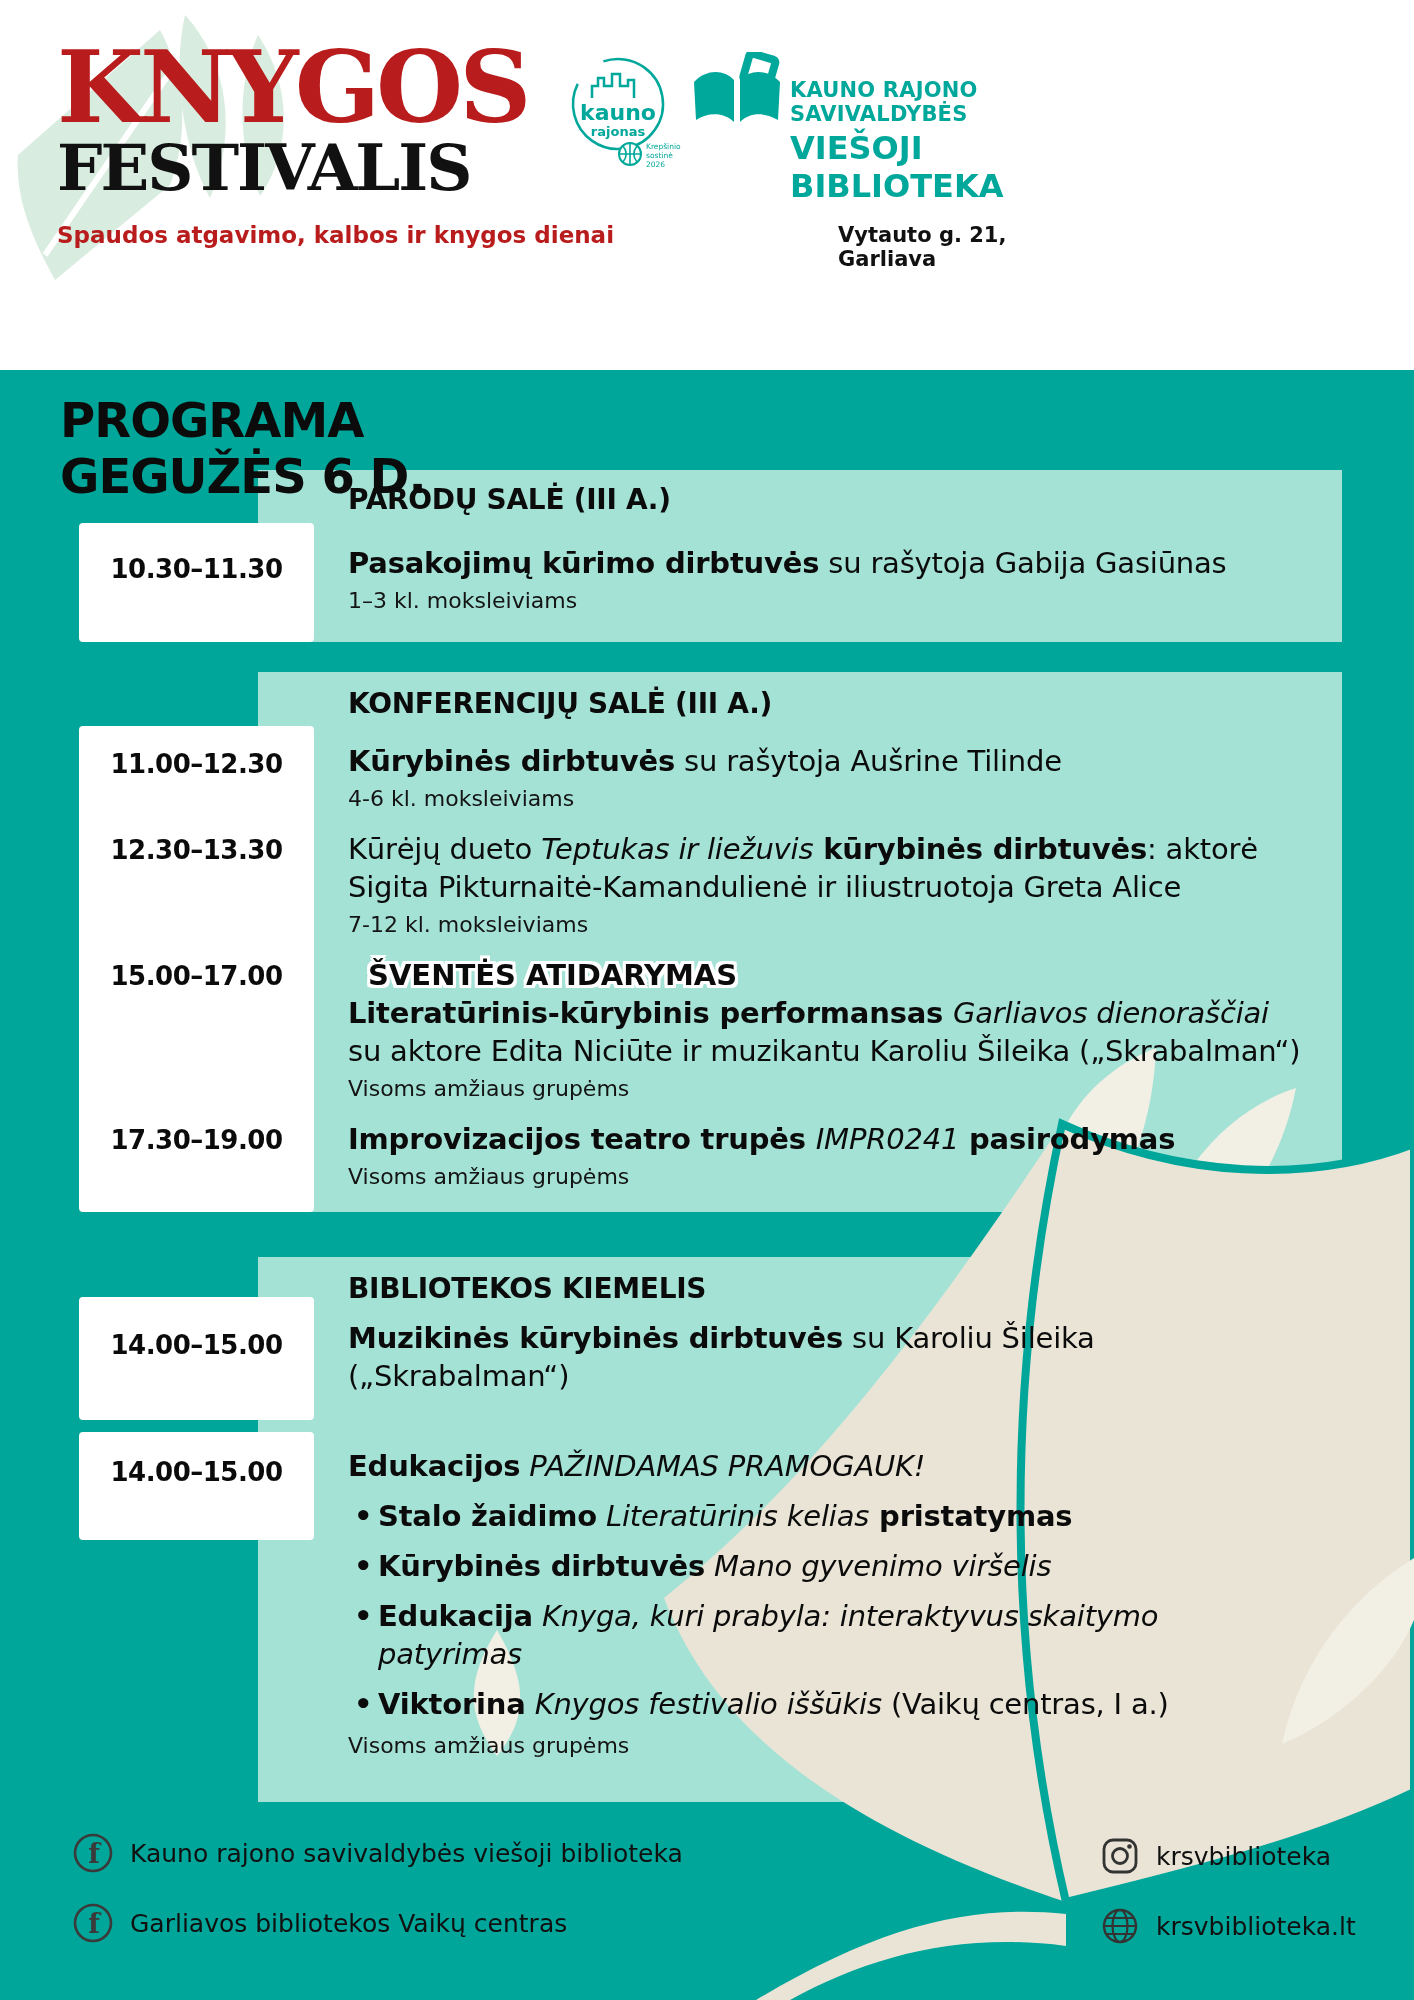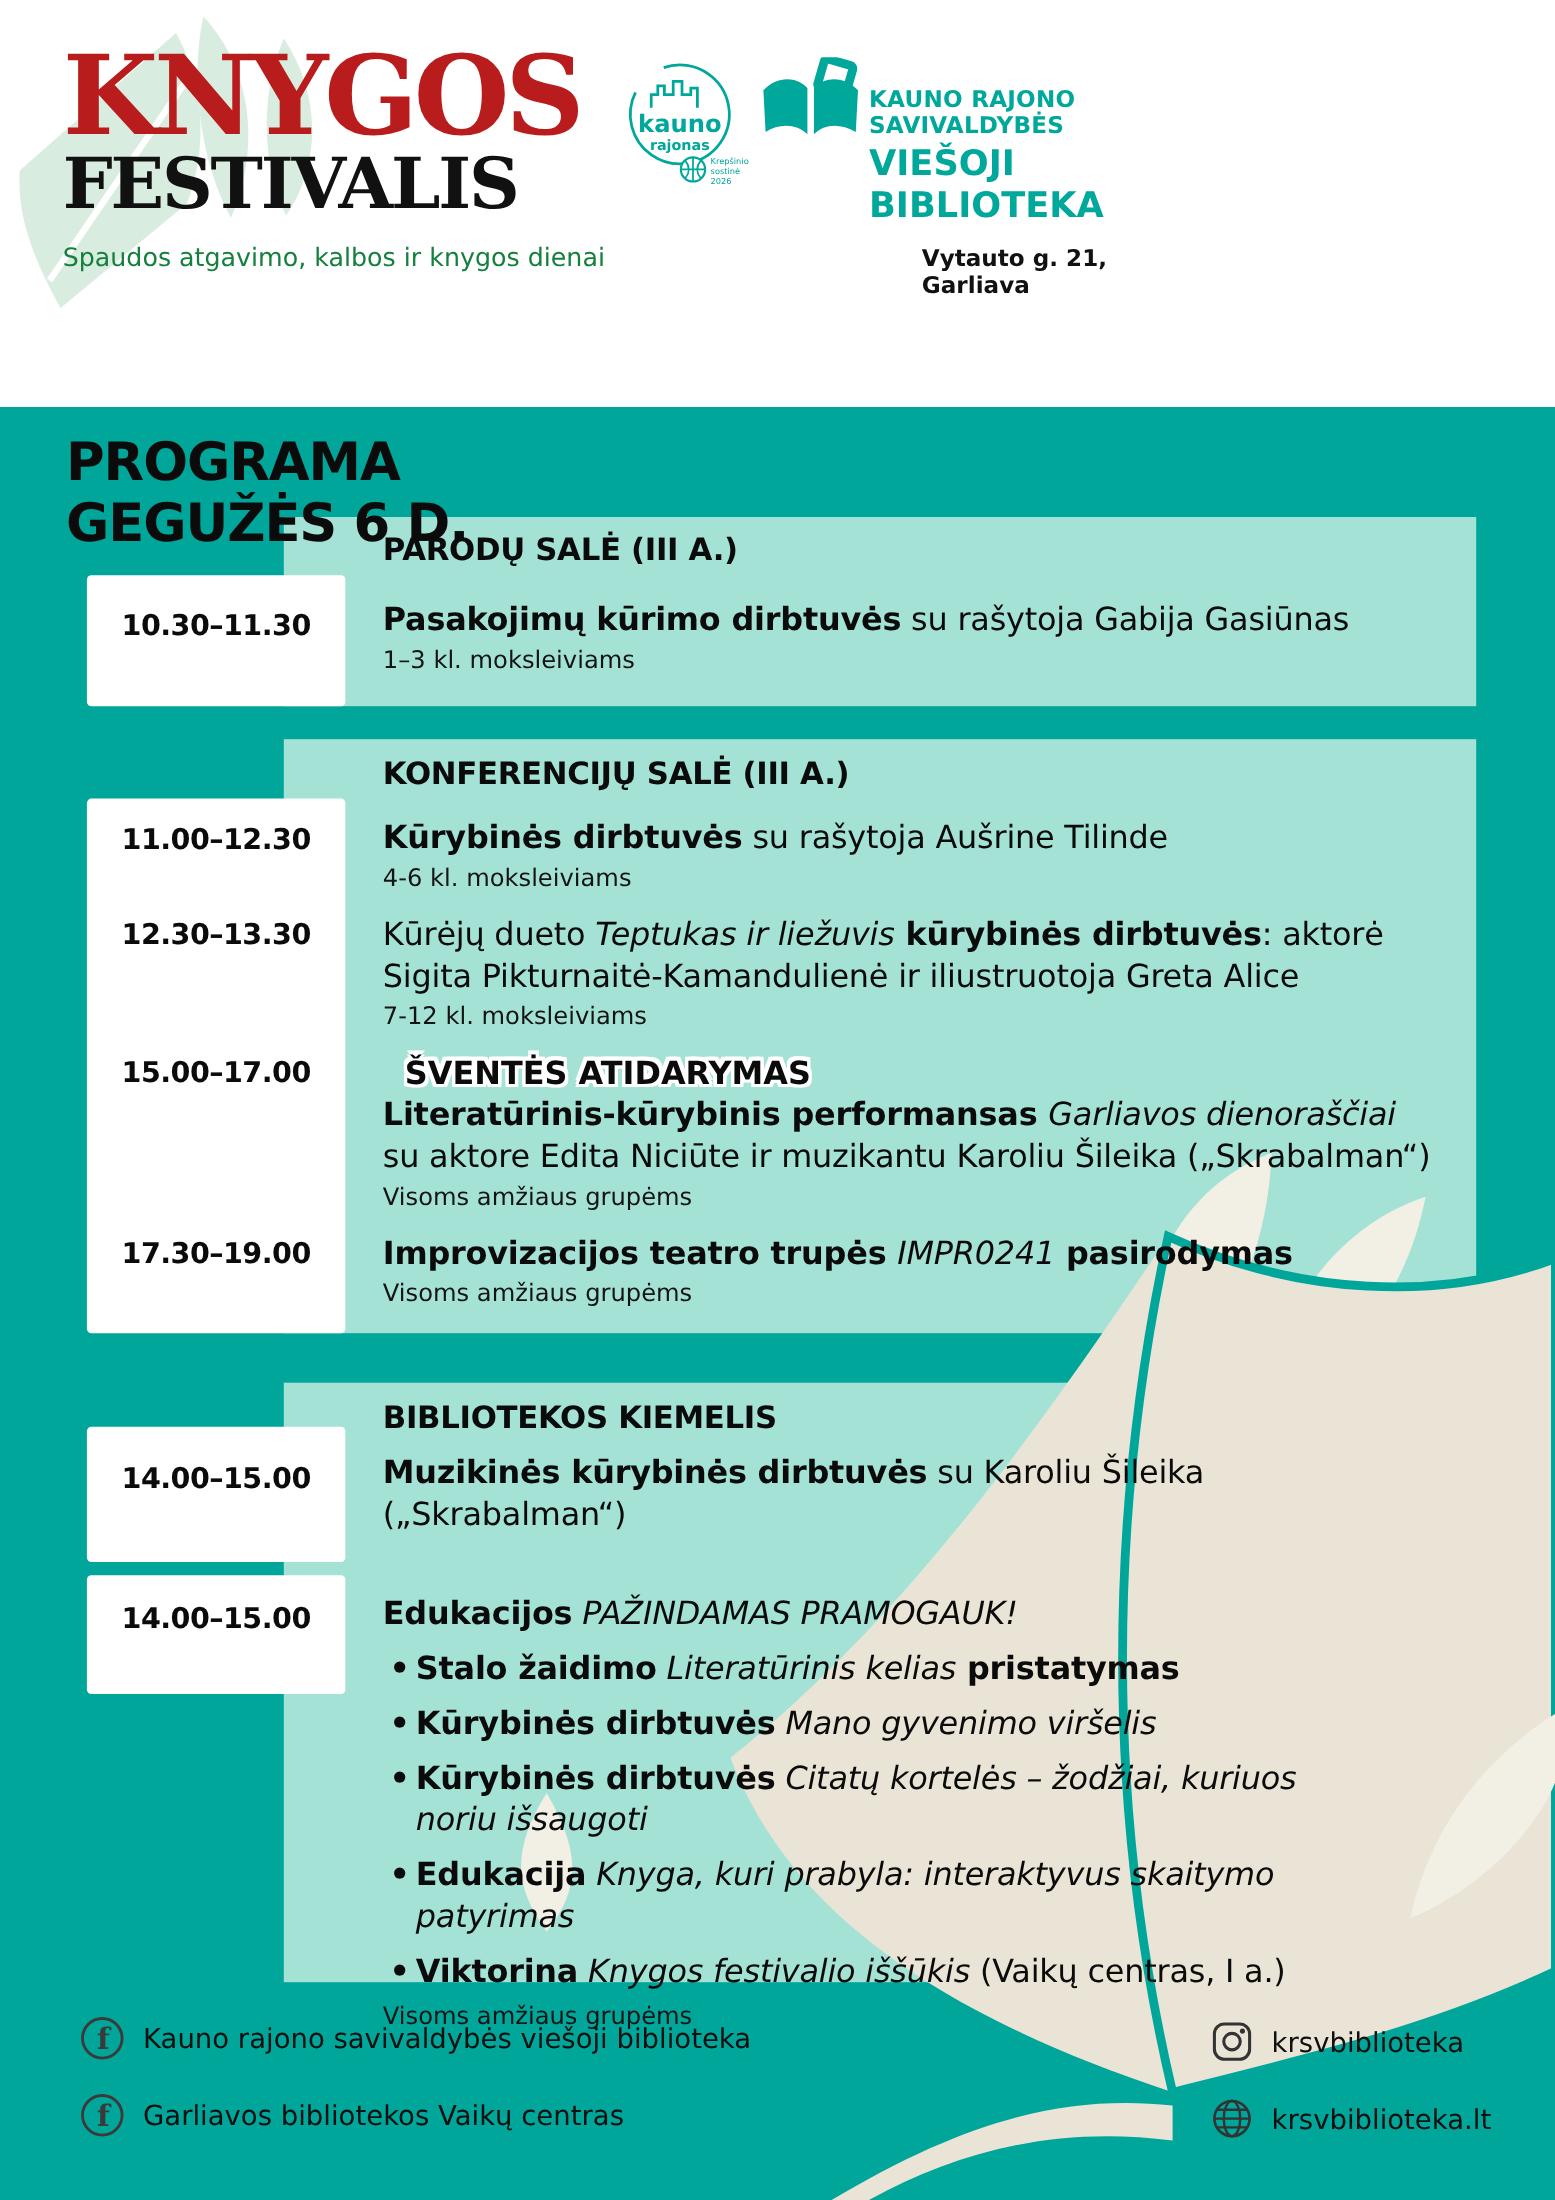--- a/index.html
+++ b/index.html
@@ -8,21 +8,21 @@
   .poster{position:absolute;inset:0;}
 
   
   .header{position:absolute;left:0;top:0;width:1414px;height:370px;background:#ffffff;}
   .header-decor{position:absolute;left:0;top:0;z-index:0;}
   .title-block{position:absolute;left:57px;top:38px;z-index:1;}
   .title-line1{font-family:"DejaVu Serif",serif;font-weight:bold;font-size:100px;
                line-height:0.98;letter-spacing:-4px;color:#b91c1c;}
   .title-line2{font-family:"DejaVu Serif",serif;font-weight:bold;font-size:64px;
                line-height:1.0;letter-spacing:-2px;color:#111;}
-  .subtitle{margin-top:22px;font-size:23px;font-weight:400;color:#15803d;}
+  .subtitle{margin-top:22px;font-size:23px;font-weight:700;color:#b91c1c;}
   .logos{position:absolute;left:560px;top:44px;z-index:1;}
   .kauno-logo{position:absolute;left:0;top:4px;}
   .book-logo{position:absolute;left:128px;top:8px;}
   .org-block{position:absolute;left:230px;top:34px;width:300px;color:#00A79B;}
   .org1{font-size:21px;font-weight:700;letter-spacing:0.2px;}
   .org2{font-size:32px;font-weight:700;margin-top:3px;}
   .address{margin-top:18px;margin-left:48px;font-size:21px;font-weight:700;color:#111;}
 
   
   .body-teal{position:absolute;left:0;top:370px;width:1414px;height:1630px;background:#00A69A;}
@@ -198,21 +198,20 @@
     <div class="content c3">
       <h2 class="section-title">BIBLIOTEKOS KIEMELIS</h2>
       <div class="events">
           <div class="event">
             <div class="event-line"><span class="seg-b">Muzikinės kūrybinės dirbtuvės</span><span class="seg-n"> su Karoliu Šileika („Skrabalman“)</span></div>
           </div>
           <div class="event">
             <div class="event-line"><span class="seg-b">Edukacijos</span><span class="seg-i"> PAŽINDAMAS PRAMOGAUK!</span></div>
             <div class="event-line bullet"><span class="seg-b">Stalo žaidimo</span><span class="seg-i"> Literatūrinis kelias</span><span class="seg-b"> pristatymas</span></div>
             <div class="event-line bullet"><span class="seg-b">Kūrybinės dirbtuvės</span><span class="seg-i"> Mano gyvenimo viršelis</span></div>
-            <div class="event-line bullet"><span class="seg-b">Kūrybinės dirbtuvės</span><span class="seg-i"> Citatų kortelės – žodžiai, kuriuos</span><br><span class="seg-i">noriu išsaugoti</span></div>
             <div class="event-line bullet"><span class="seg-b">Edukacija</span><span class="seg-i"> Knyga, kuri prabyla: interaktyvus skaitymo</span><br><span class="seg-i">patyrimas</span></div>
             <div class="event-line bullet"><span class="seg-b">Viktorina</span><span class="seg-i"> Knygos festivalio iššūkis</span><span class="seg-n"> (Vaikų centras, I a.)</span></div>
             <div class="event-sub">Visoms amžiaus grupėms</div>
           </div>
         </div>
     </div>
 
     <div class="social fb1">
       <svg width="42" height="42" viewBox="0 0 42 42">
         <circle cx="21" cy="21" r="18" fill="none" stroke="#3a3a3a" stroke-width="2.6"></circle>

